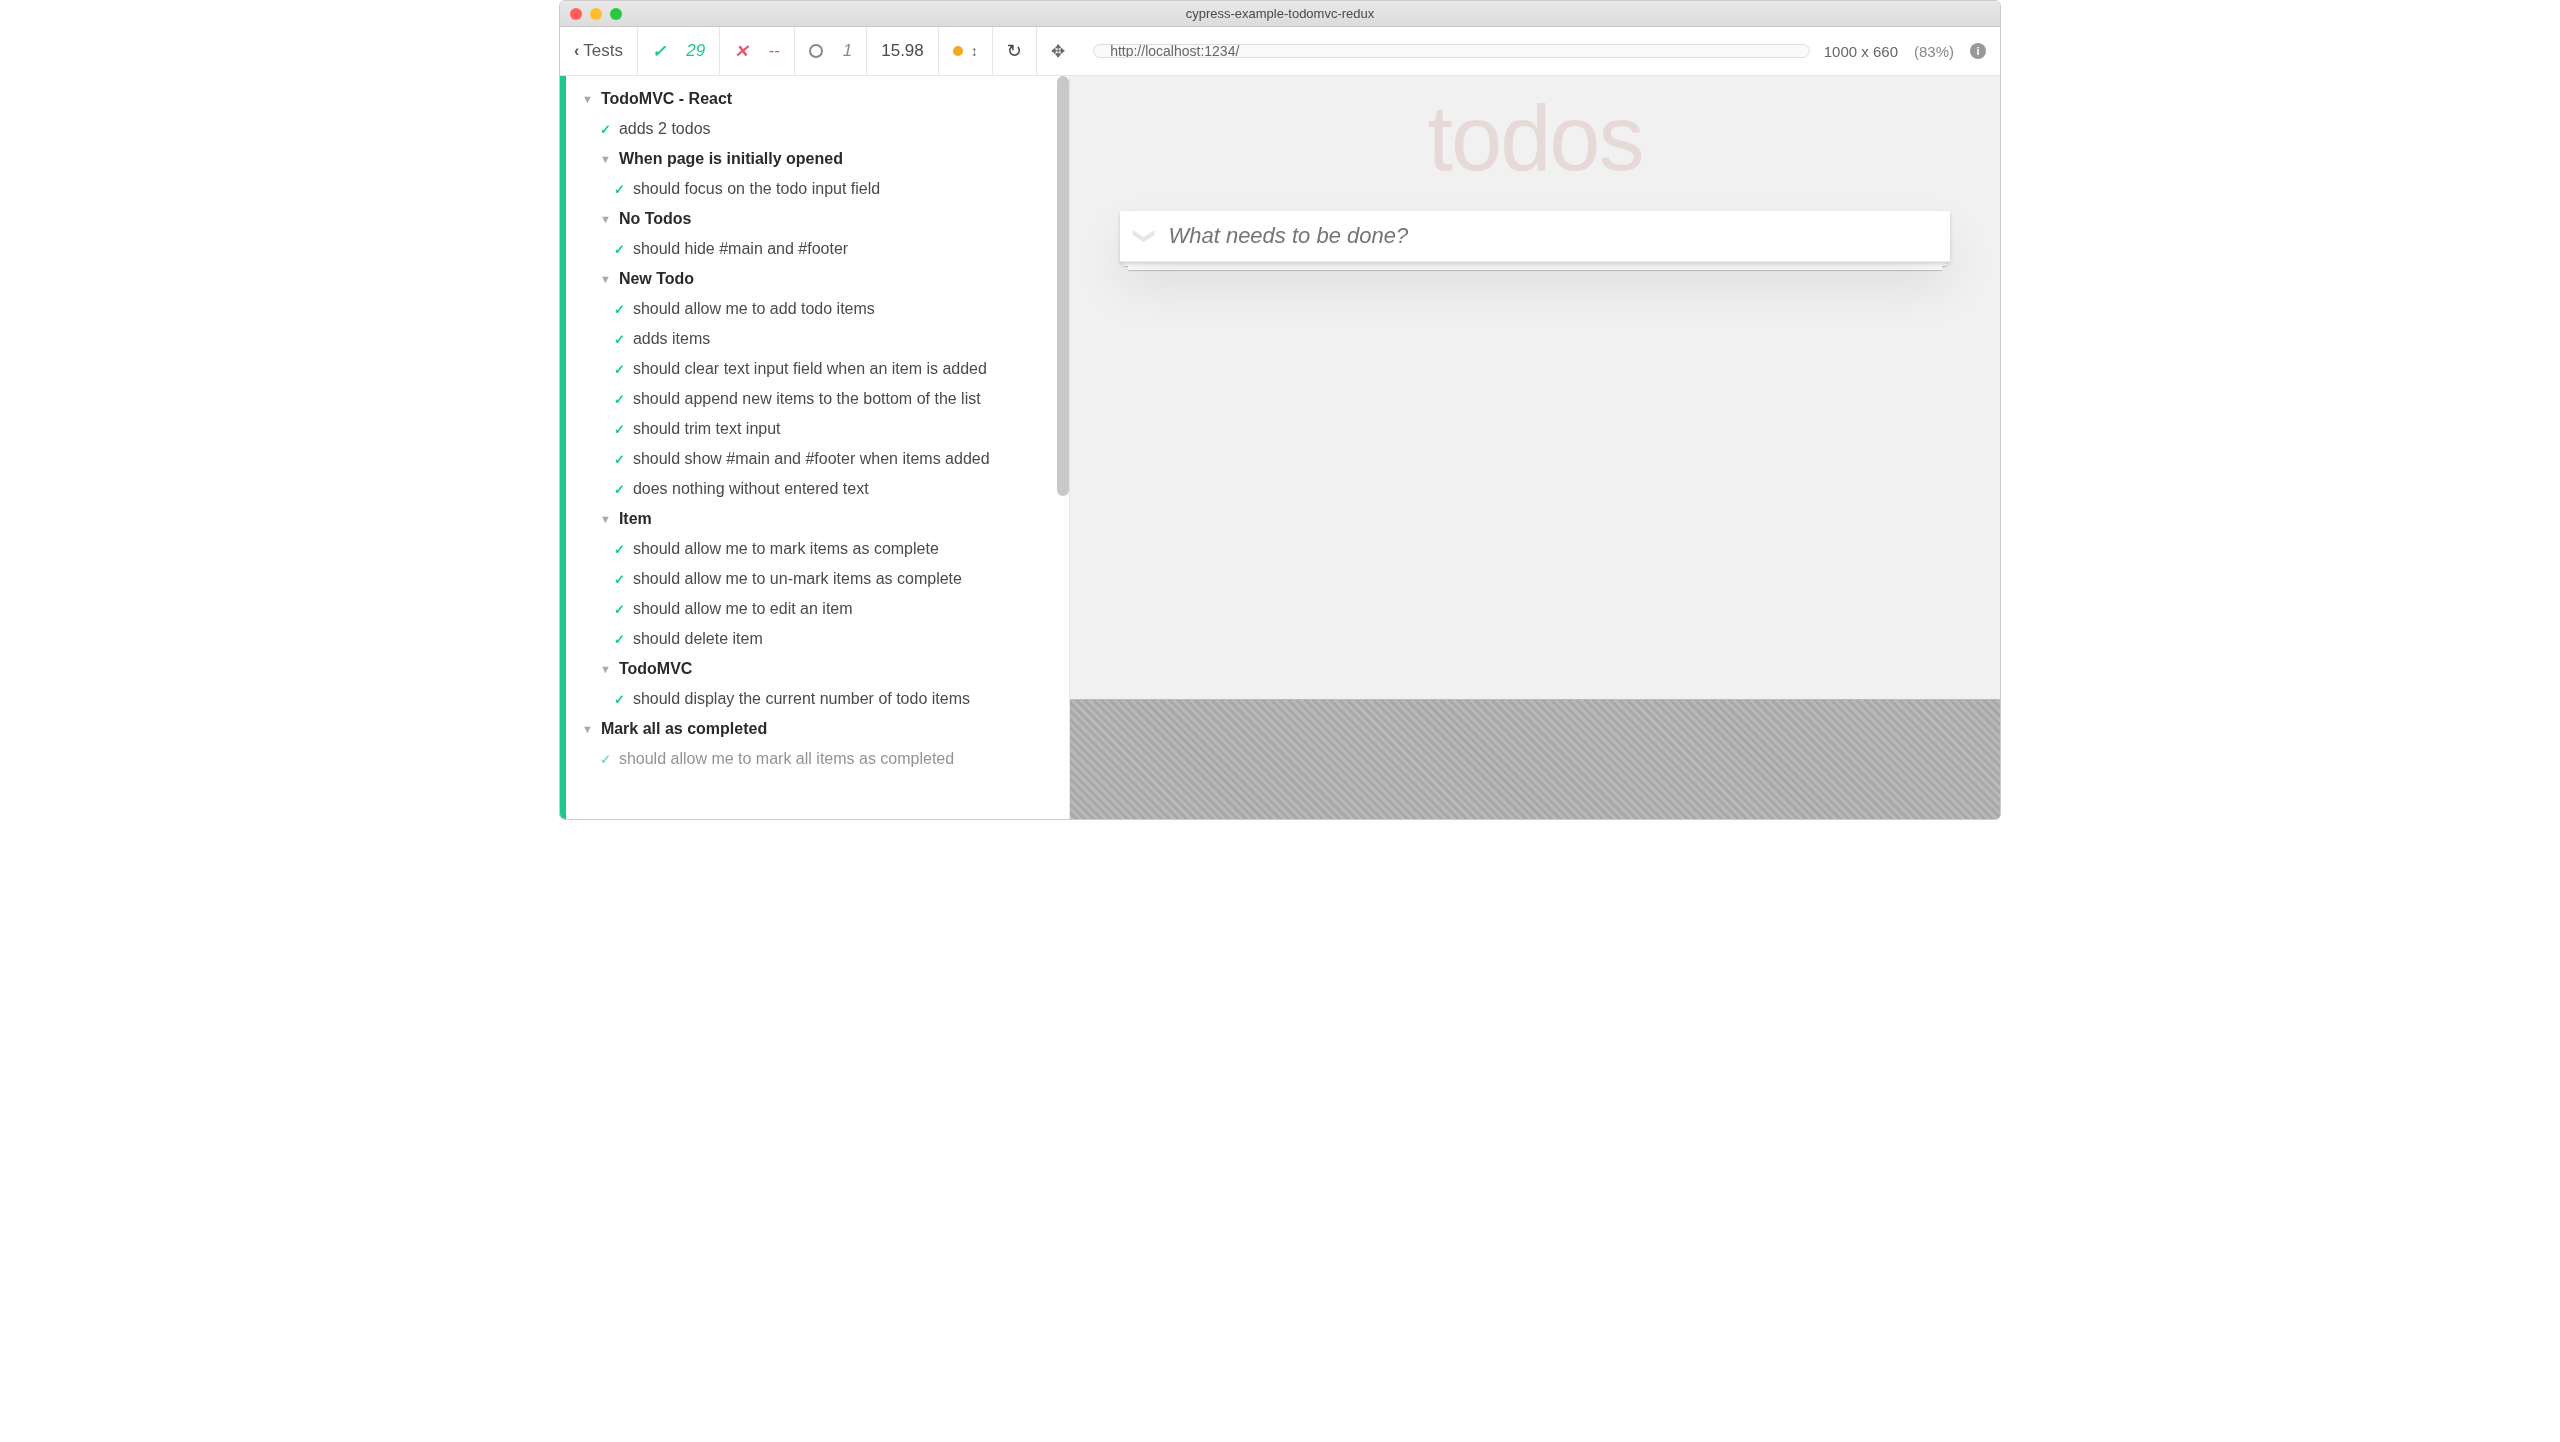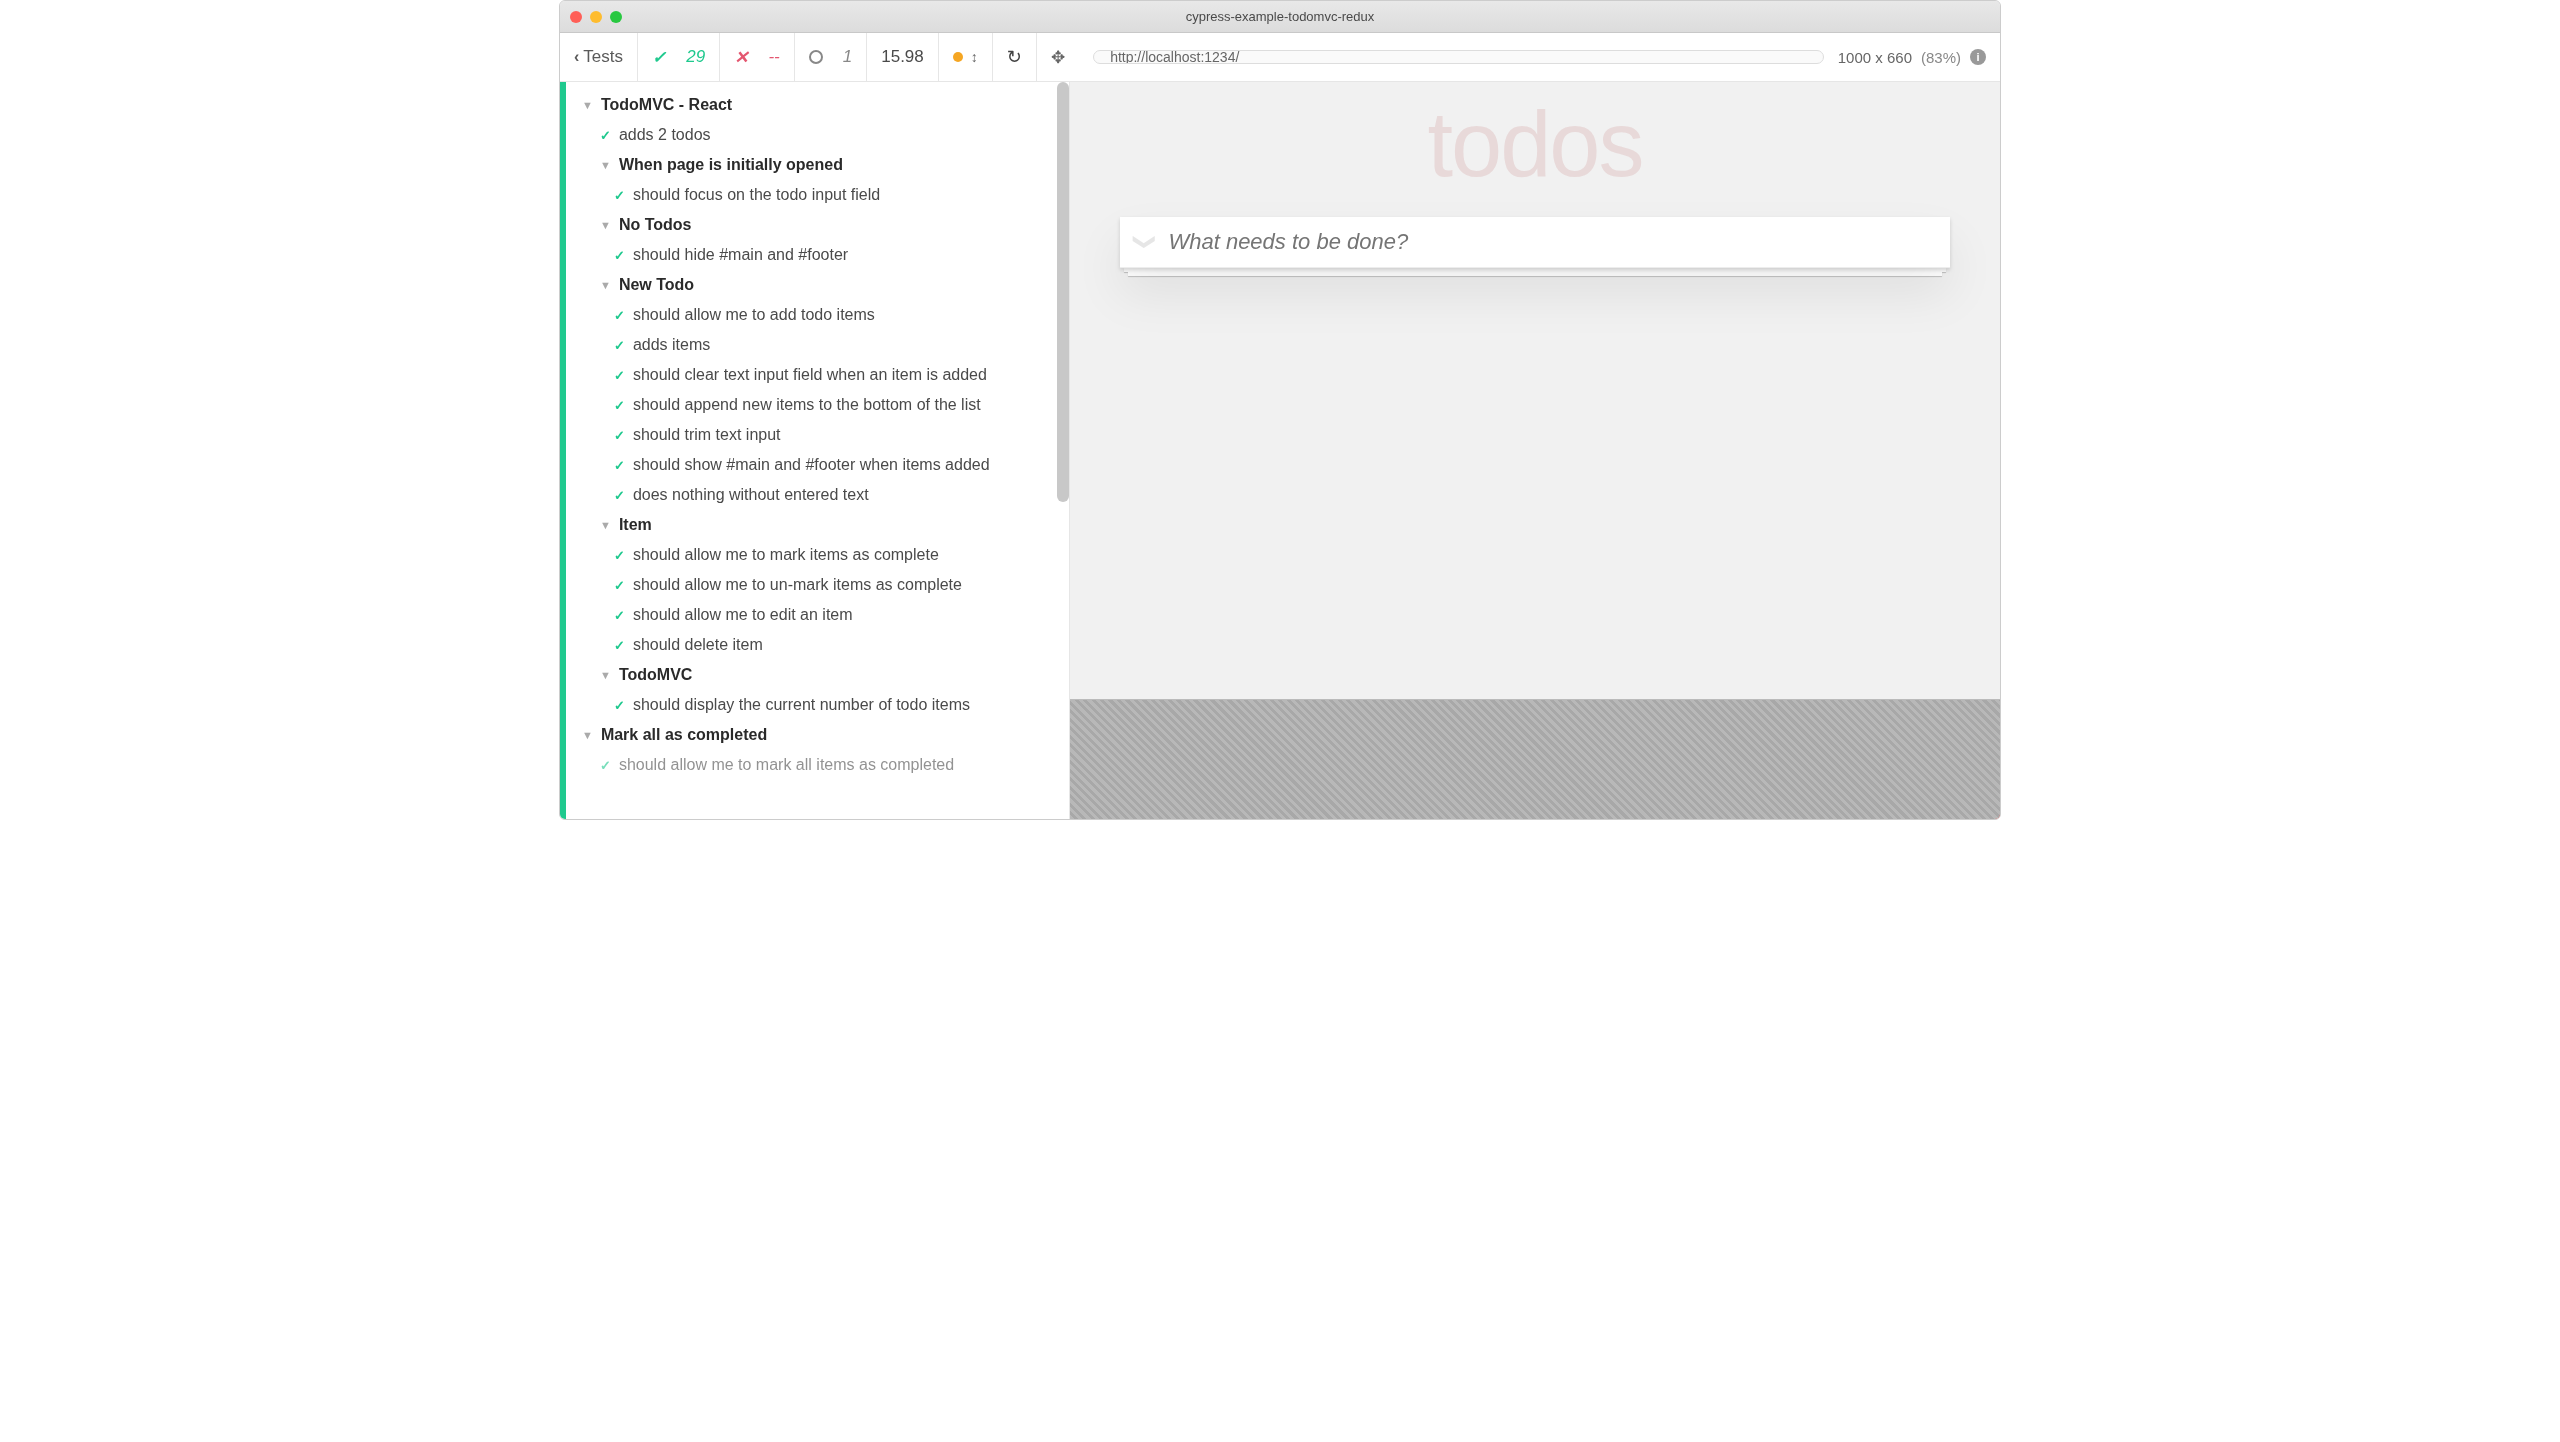--- a/index.html
+++ b/index.html
@@ -1,20 +1,20 @@
 <!DOCTYPE html>
 <html><head>
 <meta charset="utf-8">
 <style>
 * { margin: 0; padding: 0; box-sizing: border-box; font-family: -apple-system, BlinkMacSystemFont, "Segoe UI", Helvetica, Arial, sans-serif; }
 html, body { width: 100%; height: 100%; background: #fff; }
 .window { width: 1442px; height: 820px; margin: 0 auto; border: 1px solid #ccc; border-radius: 6px; overflow: hidden; display: flex; flex-direction: column; background: #f6f6f6; }
 
 
-.title-bar { height: 32px; background: linear-gradient(#e8e8e8, #dcdcdc); display: flex; align-items: center; position: relative; border-bottom: 1px solid #c8c8c8; }
+.title-bar { height: 26px; background: linear-gradient(#e8e8e8, #dcdcdc); display: flex; align-items: center; position: relative; border-bottom: 1px solid #c8c8c8; }
 .traffic-lights { display: flex; gap: 8px; padding-left: 10px; }
 .light { width: 12px; height: 12px; border-radius: 50%; }
 .light.red { background: #ff5f57; }
 .light.yellow { background: #febc2e; }
 .light.green { background: #28c840; }
 .title-text { position: absolute; left: 0; right: 0; text-align: center; font-size: 13px; color: #4a4a4a; pointer-events: none; }
 
 
 .toolbar { height: 49px; background: #fff; border-bottom: 1px solid #e6e6e6; display: flex; align-items: stretch; }
 .toolbar-section { display: flex; align-items: center; border-right: 1px solid #e6e6e6; padding: 0 14px; }
@@ -28,21 +28,21 @@
 .pending-circle { width: 14px; height: 14px; border: 2px solid #888; border-radius: 50%; display: inline-block; }
 .check-icon::before { content: "✓"; font-weight: bold; }
 .x-icon::before { content: "✕"; font-weight: bold; }
 .time-text { font-size: 17px; color: #4a4a4a; }
 .orange-dot { width: 10px; height: 10px; background: #f5a623; border-radius: 50%; display: inline-block; }
 .updown-icon { font-size: 14px; color: #666; margin-left: 8px; }
 .reload-icon { font-size: 18px; color: #444; cursor: pointer; }
 .selector-playground { font-size: 17px; color: #666; cursor: pointer; padding: 0 14px; }
 .url-bar { flex: 1; display: flex; align-items: center; padding: 0 14px; gap: 14px; }
 .url-input { flex: 1; height: 14px; border: 1px solid #ddd; border-radius: 15px; padding: 0 16px; font-size: 14px; color: #666; background: #fafafa; }
-.viewport-info { display: flex; align-items: center; gap: 9px; font-size: 15px; color: #888; padding-right: 14px; }
+.viewport-info { display: flex; align-items: center; gap: 16px; font-size: 15px; color: #888; padding-right: 14px; }
 .viewport-size { color: #666; }
 .info-icon { width: 16px; height: 16px; background: #999; color: #fff; border-radius: 50%; display: inline-flex; align-items: center; justify-content: center; font-size: 11px; font-weight: bold; }
 
 
 .main { flex: 1; display: flex; overflow: hidden; }
 .sidebar { width: 510px; background: #fff; border-right: 1px solid #e6e6e6; overflow-y: auto; position: relative; padding-bottom: 20px; }
 .sidebar-scrollbar { position: absolute; right: 0; top: 0; width: 12px; height: 420px; background: #c8c8c8; border-radius: 6px; }
 .green-bar { position: absolute; left: 0; top: 0; bottom: 0; width: 6px; background: #1fc98e; z-index: 1; }
 .tree { padding: 8px 0; position: relative; }
 .tree-row { display: flex; align-items: center; padding: 6px 0; font-size: 16px; cursor: pointer; }

